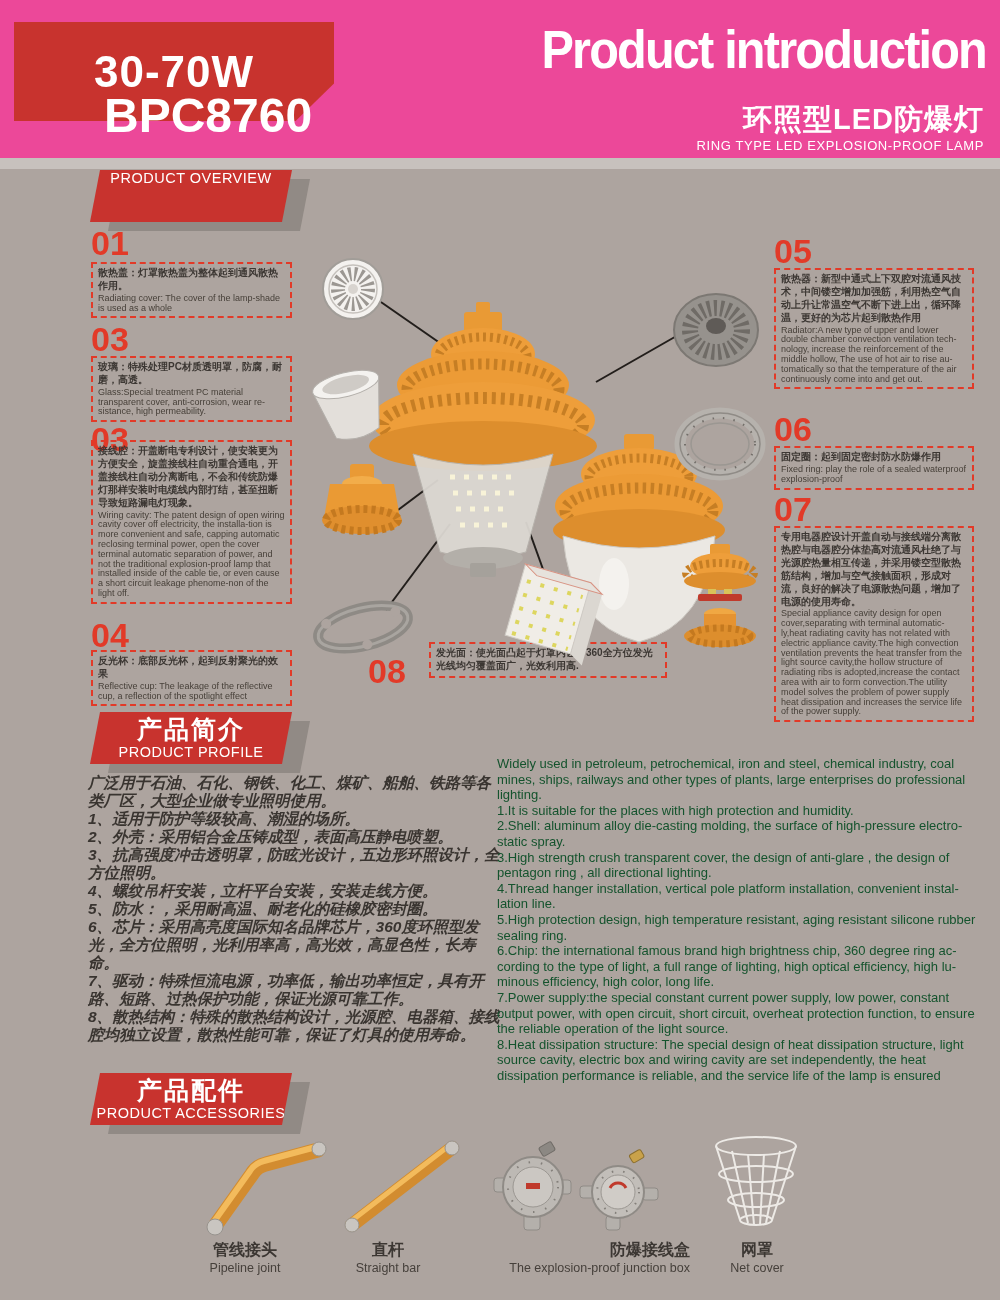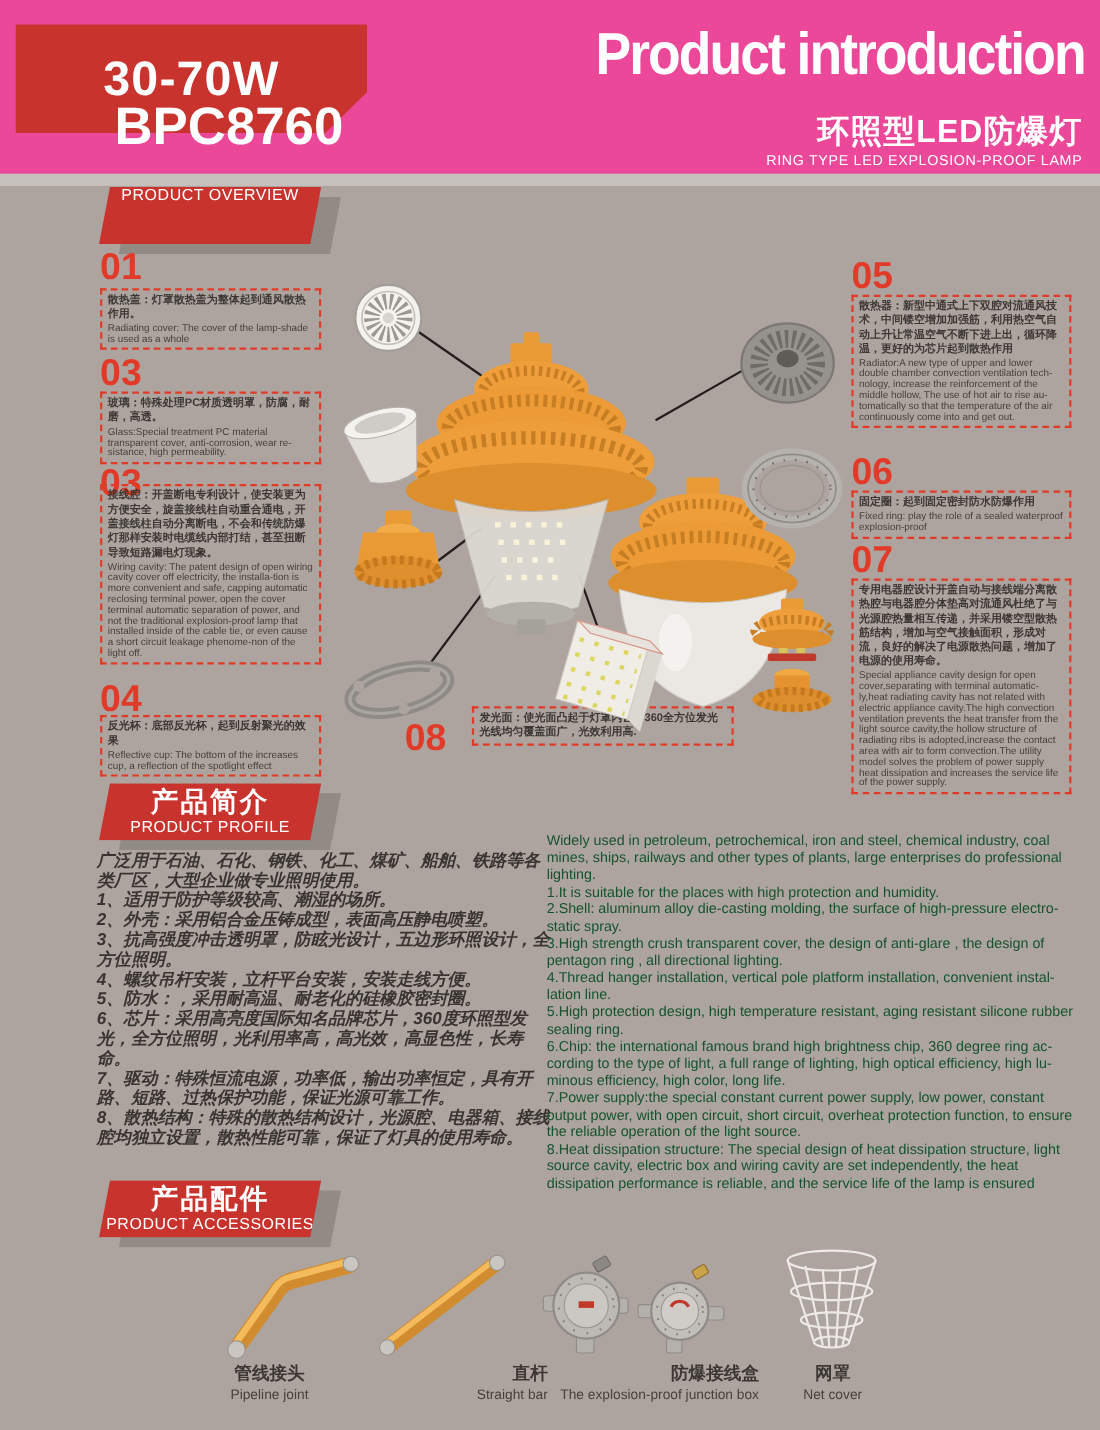--- a/index.html
+++ b/index.html
@@ -84,21 +84,21 @@
 
   <div class="num" style="left:91px;top:420px;">03</div>
   <div class="obox" style="left:91px;top:440px;">
     <p class="zh">接线腔：开盖断电专利设计，使安装更为方便安全，旋盖接线柱自动重合通电，开盖接线柱自动分离断电，不会和传统防爆灯那样安装时电缆线内部打结，甚至扭断导致短路漏电灯现象。</p>
     <p class="en">Wiring cavity: The patent design of open wiring cavity cover off electricity, the installa-tion is more convenient and safe, capping automatic reclosing terminal power, open the cover terminal automatic separation of power, and not the traditional explosion-proof lamp that installed inside of the cable tie, or even cause a short circuit leakage phenome-non of the light off.</p>
   </div>
 
   <div class="num" style="left:91px;top:616px;">04</div>
   <div class="obox" style="left:91px;top:650px;">
     <p class="zh">反光杯：底部反光杯，起到反射聚光的效果</p>
-    <p class="en">Reflective cup: The bottom of the increases cup, a reflection of the spotlight effect</p>
+    <p class="en">Reflective cup: The leakage of the reflective cup, a reflection of the spotlight effect</p>
   </div>
 
   <div class="num" style="left:774px;top:232px;width:200px;">05</div>
   <div class="obox" style="left:774px;top:268px;width:200px;">
     <p class="zh">散热器：新型中通式上下双腔对流通风技术，中间镂空增加加强筋，利用热空气自动上升让常温空气不断下进上出，循环降温，更好的为芯片起到散热作用</p>
     <p class="en">Radiator:A new type of upper and lower double chamber convection ventilation tech-nology,  increase the reinforcement of the middle hollow,  The use of hot air to rise au-tomatically so that the temperature of the air continuously come into and get out.</p>
   </div>
 
   <div class="num" style="left:774px;top:410px;width:200px;">06</div>
   <div class="obox" style="left:774px;top:446px;width:200px;">
@@ -313,21 +313,21 @@
       <line x1="764" y1="24" x2="760" y2="95"></line>
       <line x1="780" y1="21" x2="766" y2="93"></line>
       <line x1="796" y1="16" x2="772" y2="90"></line>
     </g>
   </svg>
 
   <div class="acc-label" style="left:135px;">
     <div class="azh">管线接头</div>
     <div class="aen">Pipeline joint</div>
   </div>
-  <div class="acc-label" style="left:278px;text-align:right;">
+  <div class="acc-label" style="left:278px;">
     <div class="azh">直杆</div>
     <div class="aen">Straight bar</div>
   </div>
   <div class="acc-label" style="left:470px;text-align:right;">
     <div class="azh">防爆接线盒</div>
     <div class="aen">The explosion-proof junction box</div>
   </div>
   <div class="acc-label" style="left:647px;">
     <div class="azh">网罩</div>
     <div class="aen">Net cover</div>

